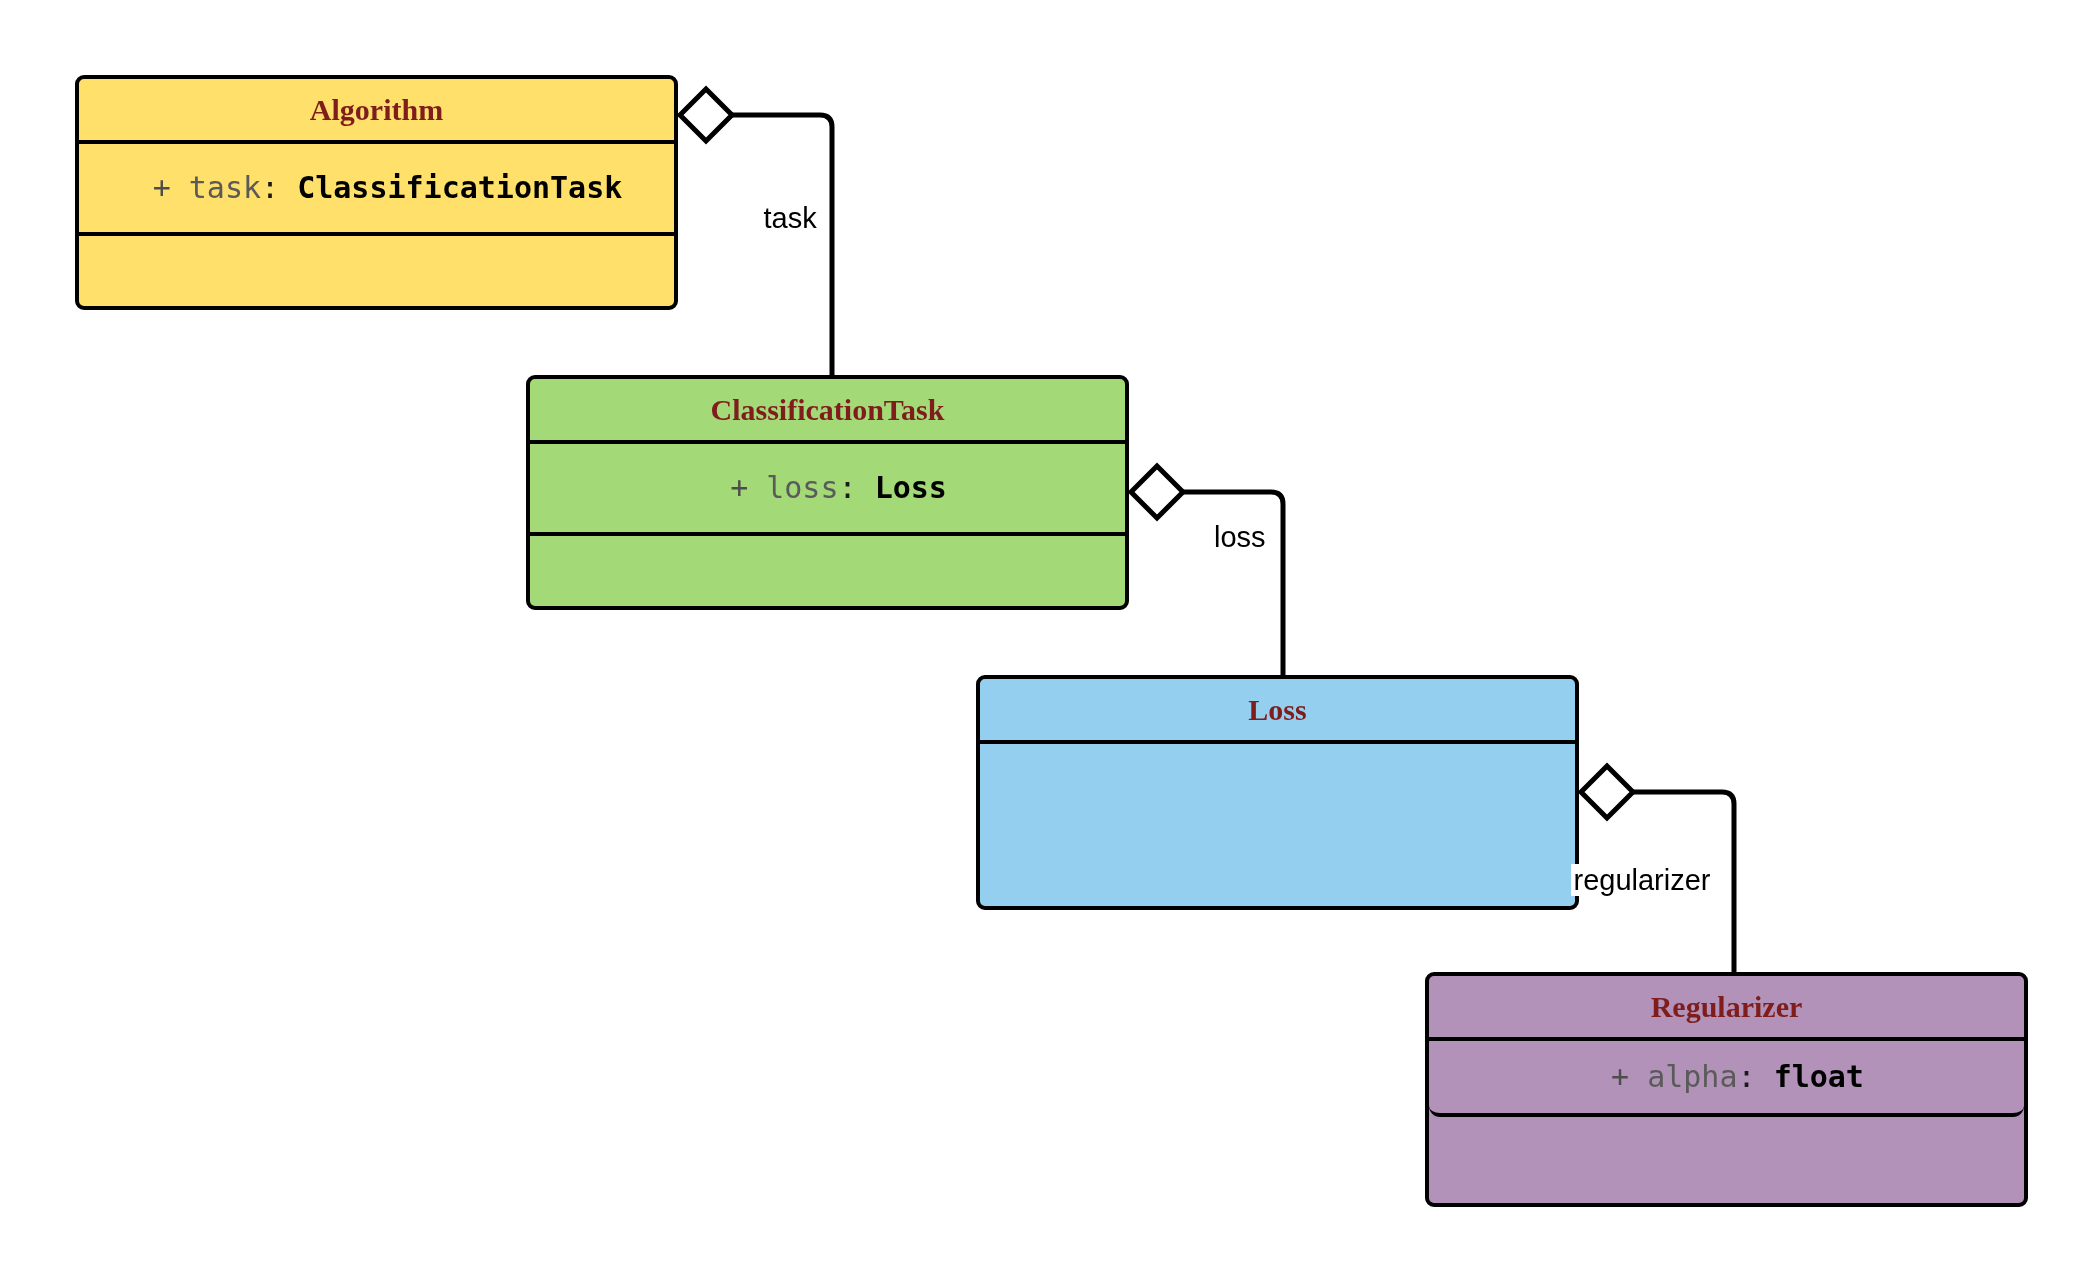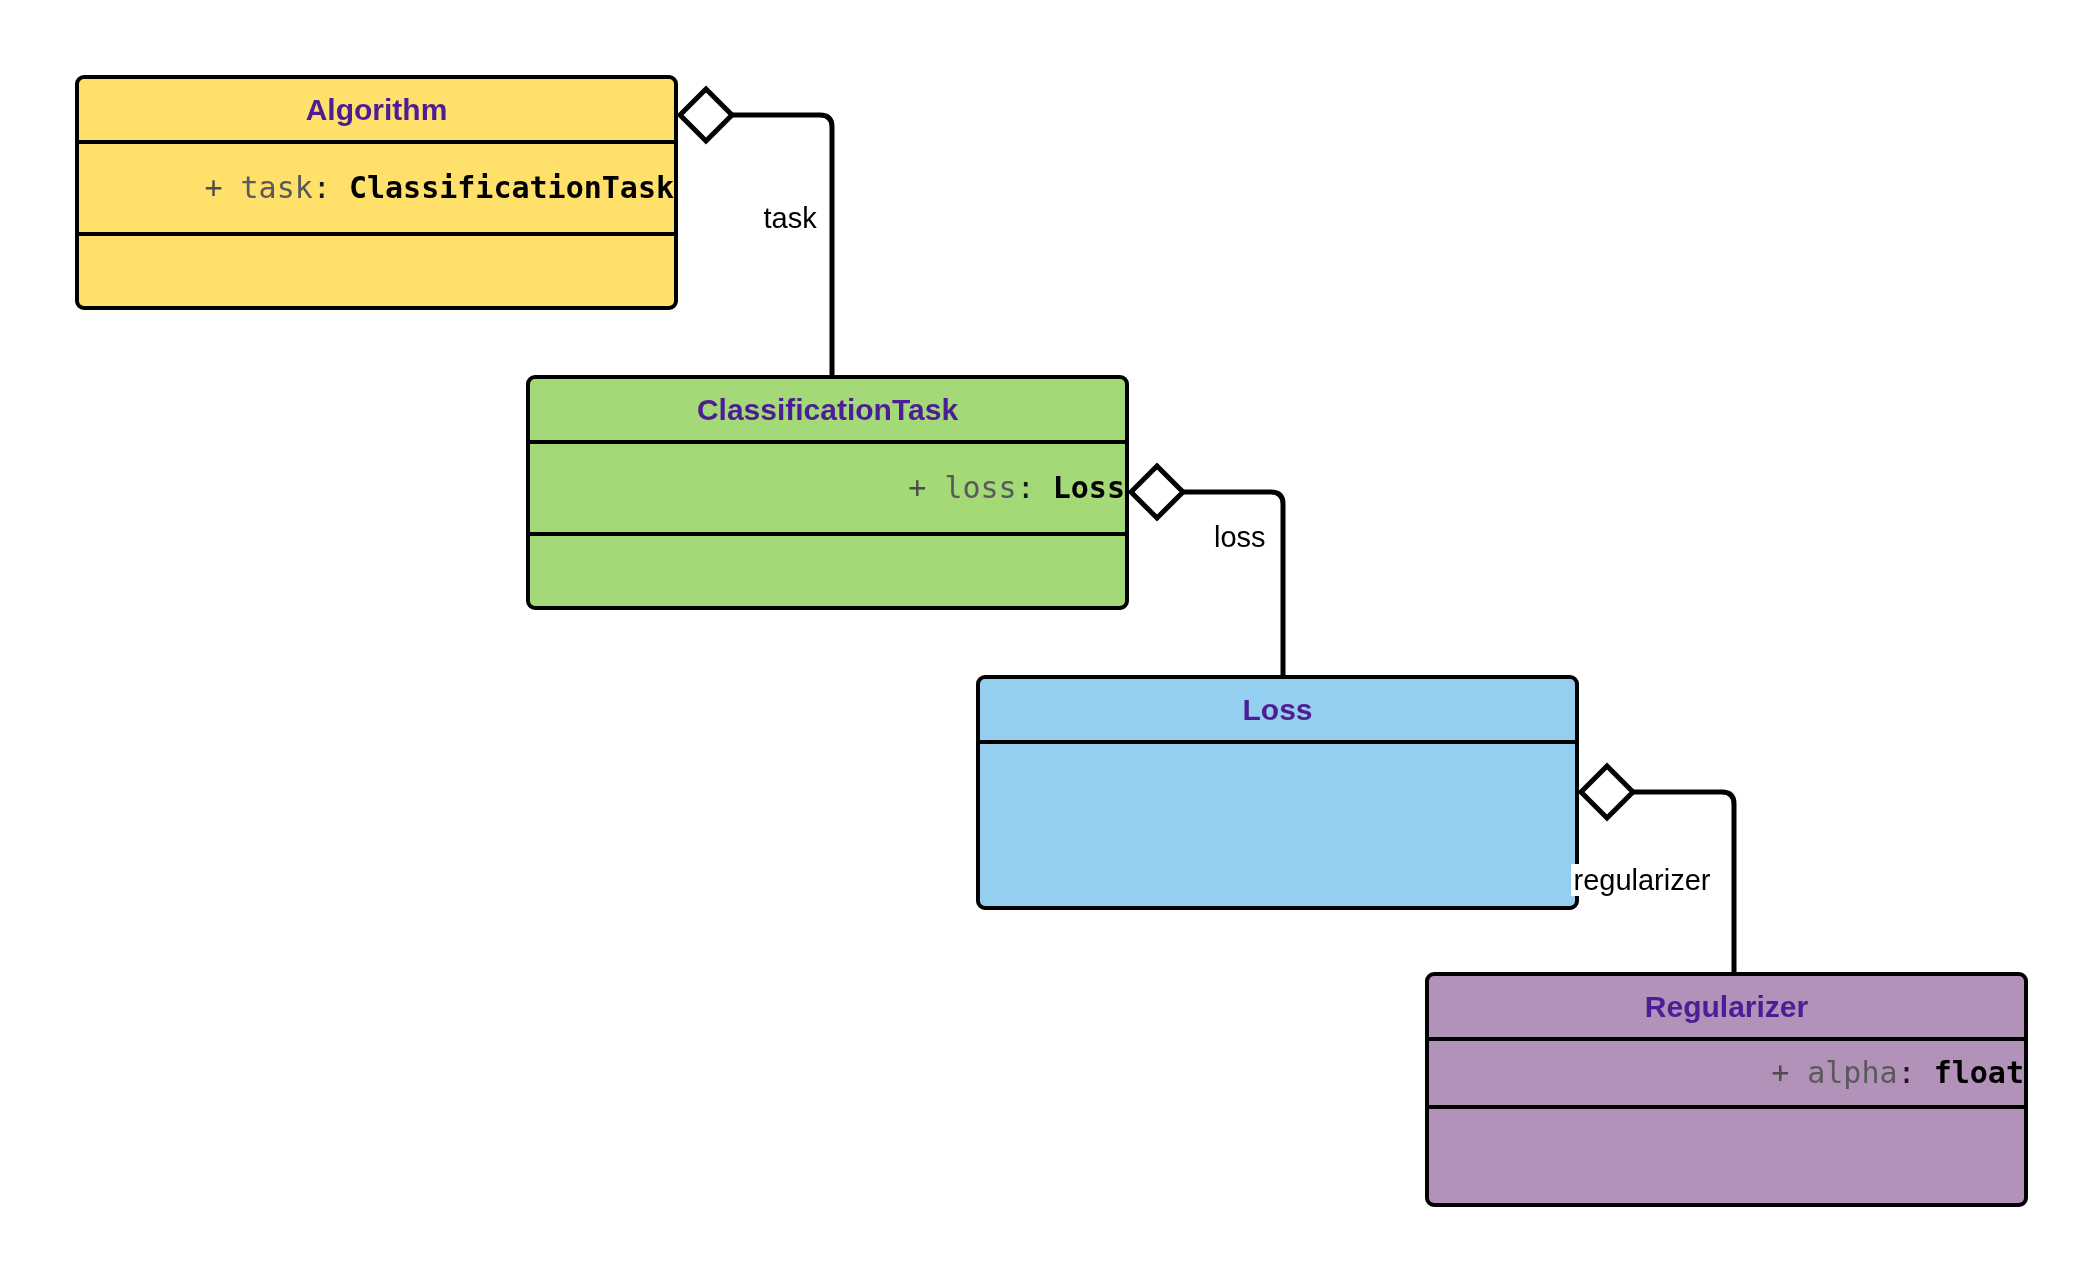--- a/index.html
+++ b/index.html
@@ -47,33 +47,33 @@
   }
   .uml-compartment.title-row {
     display: flex;
     align-items: center;
     justify-content: center;
     border-bottom: 4px solid #000000;
   }
   .uml-compartment.attrs-row {
     display: flex;
     align-items: center;
-    justify-content: flex-end;
+    justify-content: center;
     border-bottom: 4px solid #000000;
     padding-left: 22px;
   }
   .uml-compartment.methods-row {
     flex: 1 1 auto;
   }
 
   .uml-class-name {
-    font-family: Liberation Sans, sans-serif;
+    font-family: Liberation Serif, serif;
     font-weight: bold;
     font-size: 30px;
-    color: #4c1d95;
+    color: #7f1d1d;
     letter-spacing: 0px;
     white-space: nowrap;
   }
 
   .uml-attr {
     font-family: "DejaVu Sans Mono", "Liberation Mono", monospace;
     font-size: 30px;
     white-space: nowrap;
     line-height: 1;
   }
@@ -145,21 +145,21 @@
     <div class="uml-compartment title-row" style="height: 65px;">
       <span class="uml-class-name">Loss</span>
     </div>
     <div class="uml-compartment methods-row"></div>
   </div>
 
   <div class="uml-class" id="class-regularizer" style="left: 1425px; top: 972px; width: 603px; height: 235px; background: rgb(178, 146, 184); border-color: rgb(0, 0, 0);">
     <div class="uml-compartment title-row" style="height: 65px;">
       <span class="uml-class-name">Regularizer</span>
     </div>
-    <div class="uml-compartment attrs-row" style="height: 68px;">
+    <div class="uml-compartment attrs-row" style="height: 76px; border-radius: 11px;">
       <span class="uml-attr"><span class="attr-vis">+</span><span class="attr-gap">&nbsp;</span><span class="attr-name">alpha</span><span class="attr-colon">:</span><span class="attr-gap">&nbsp;</span><span class="attr-type">float</span></span>
     </div>
     <div class="uml-compartment methods-row"></div>
   </div>
 
   <div class="edge-label" id="edge-label-task" style="left: 760.5px; top: 202px;">task</div>
   <div class="edge-label" id="edge-label-loss" style="left: 1211px; top: 521px;">loss</div>
   <div class="edge-label" id="edge-label-regularizer" style="left: 1570.5px; top: 864px;">regularizer</div>
 
 </div>

